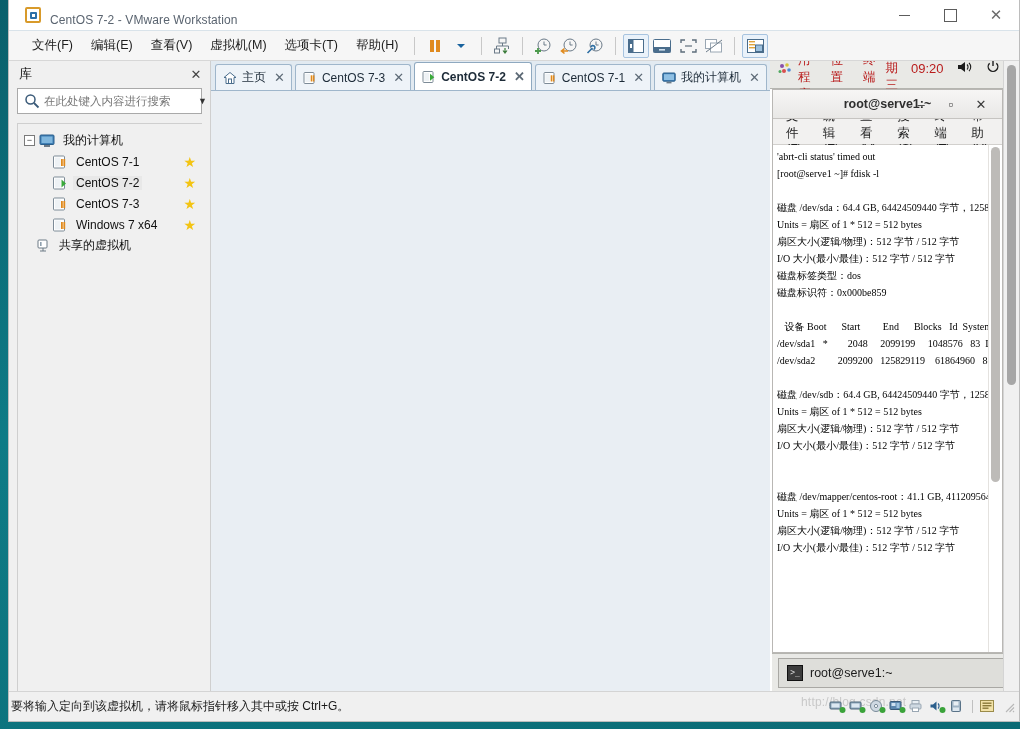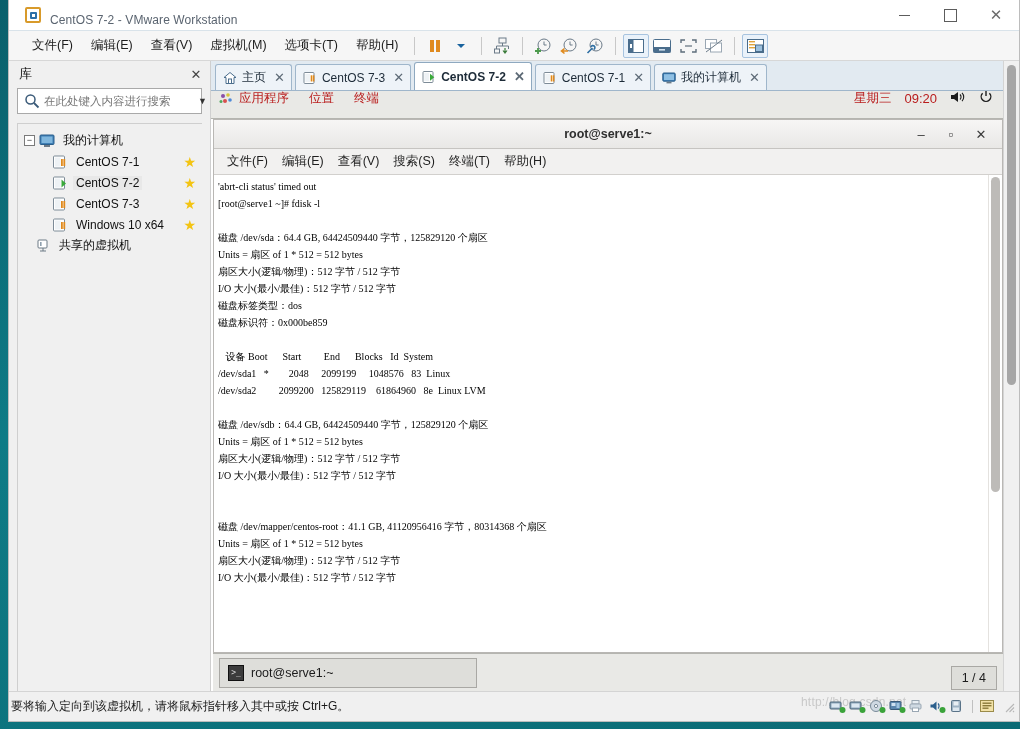--- a/index.html
+++ b/index.html
@@ -88,21 +88,21 @@
   .tnode.sel .nm{ background:#e8e8e8; }
   .tnode .exp{ width:11px;height:11px;border:1px solid #7a7a7a;background:#fff;
                font-size:9px;line-height:9px;text-align:center;color:#333;flex:none;margin-right:4px; }
   .tnode .ico{ width:16px;height:16px;flex:none;margin-right:5px; }
   .tnode .nm{ white-space:nowrap; padding:0 3px; }
   .tnode .star{ margin-left:auto; margin-right:6px; color:#f3c413; font-size:14px; line-height:1; }
   .vmrow{ padding-left:34px; }
   .sharedrow{ padding-left:17px; }
 
   
-  #right-pane{ flex:1; display:flex; flex-direction:column; min-width:0; background:#e9eef3; }
+  #right-pane{ flex:1; display:flex; flex-direction:row; min-width:0; background:#e9eef3; }
 
   #tabbar{
     height:30px; background:#e2eaf1; display:flex; align-items:flex-end;
     padding-left:4px; flex:none; border-bottom:1px solid #9fb6cb;
   }
   .tab{
     height:26px; display:flex; align-items:center; gap:5px;
     padding:0 6px 0 7px; margin-right:3px;
     background:#eef3f8; border:1px solid #9fb6cb; border-bottom:none;
     border-radius:3px 3px 0 0; font-size:12px; color:#1d2b38; white-space:nowrap;
@@ -403,21 +403,21 @@
 
         <div class="tnode vmrow">
           <span class="ico">
             <svg width="16" height="16" viewBox="0 0 16 16">
                 <rect x="1.5" y="2" width="11" height="12" rx="1" fill="#fff" stroke="#7d8b97"></rect>
                 <rect x="3" y="3.5" width="5.5" height="9" fill="#eef2f5"></rect>
                 <rect x="9" y="5" width="1.8" height="7" fill="#e08a1e"></rect>
                 <rect x="11.4" y="5" width="1.8" height="7" fill="#e08a1e"></rect>
               </svg>
           </span>
-          <span class="nm">Windows 10 x64</span>
+          <span class="nm">Windows 7 x64</span>
           <span class="star">★</span>
         </div>
 
         <div class="tnode sharedrow">
           <span class="ico">
             <svg width="16" height="16" viewBox="0 0 16 16">
                 <rect x="3" y="2" width="9" height="8" rx="1" fill="#fff" stroke="#6d7a86"></rect>
                 <rect x="5" y="4" width="1.6" height="4" fill="#8fa0ae"></rect>
                 <path d="M5 13 h6" stroke="#6d7a86"></path>
                 <path d="M8 10 v3" stroke="#6d7a86"></path>

